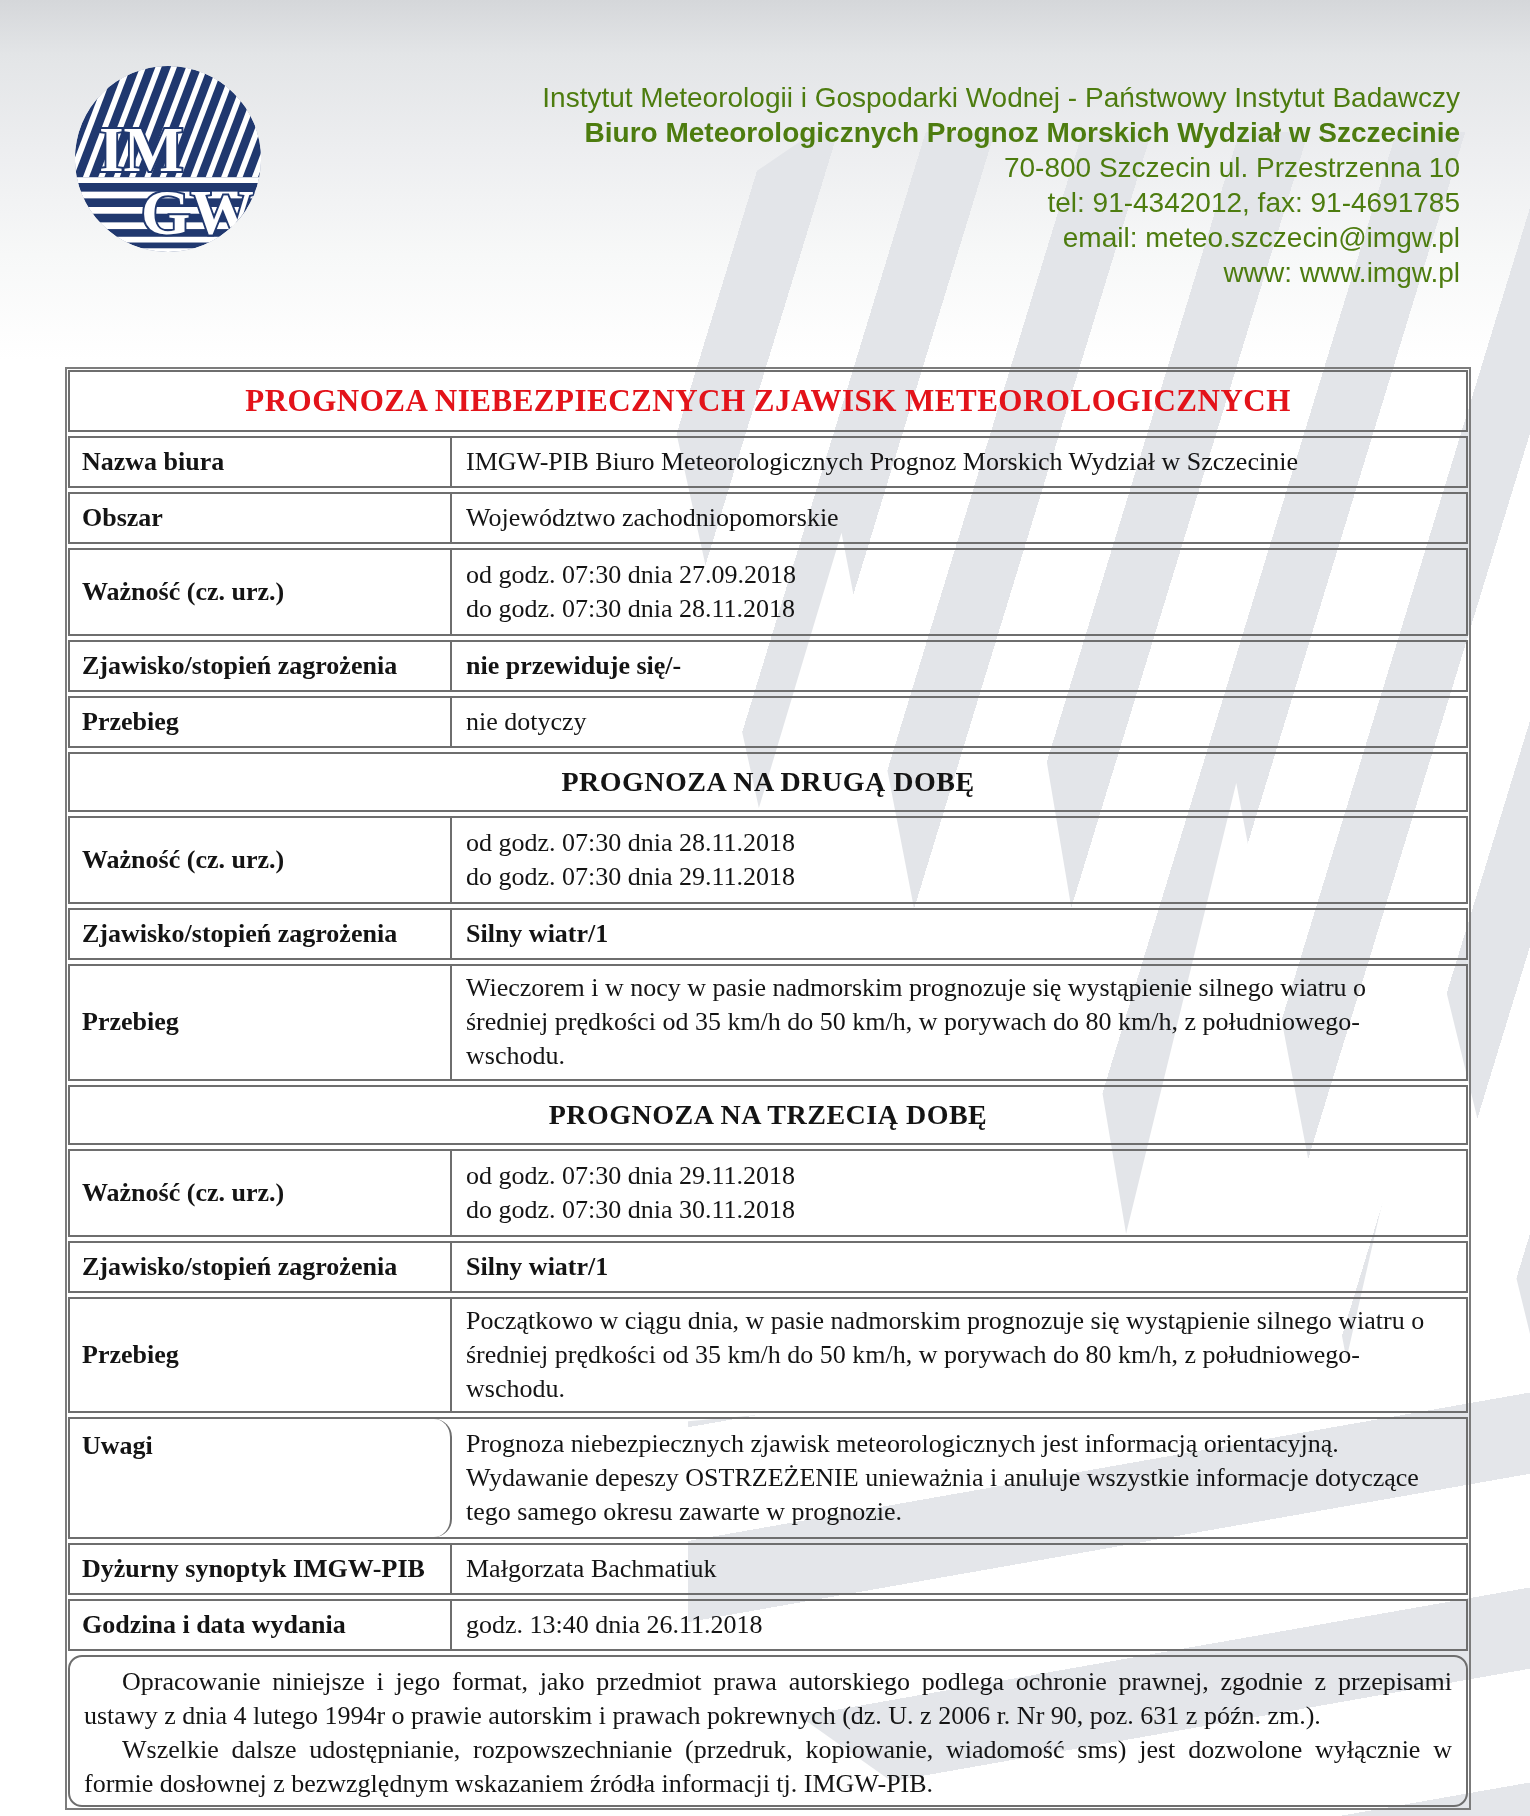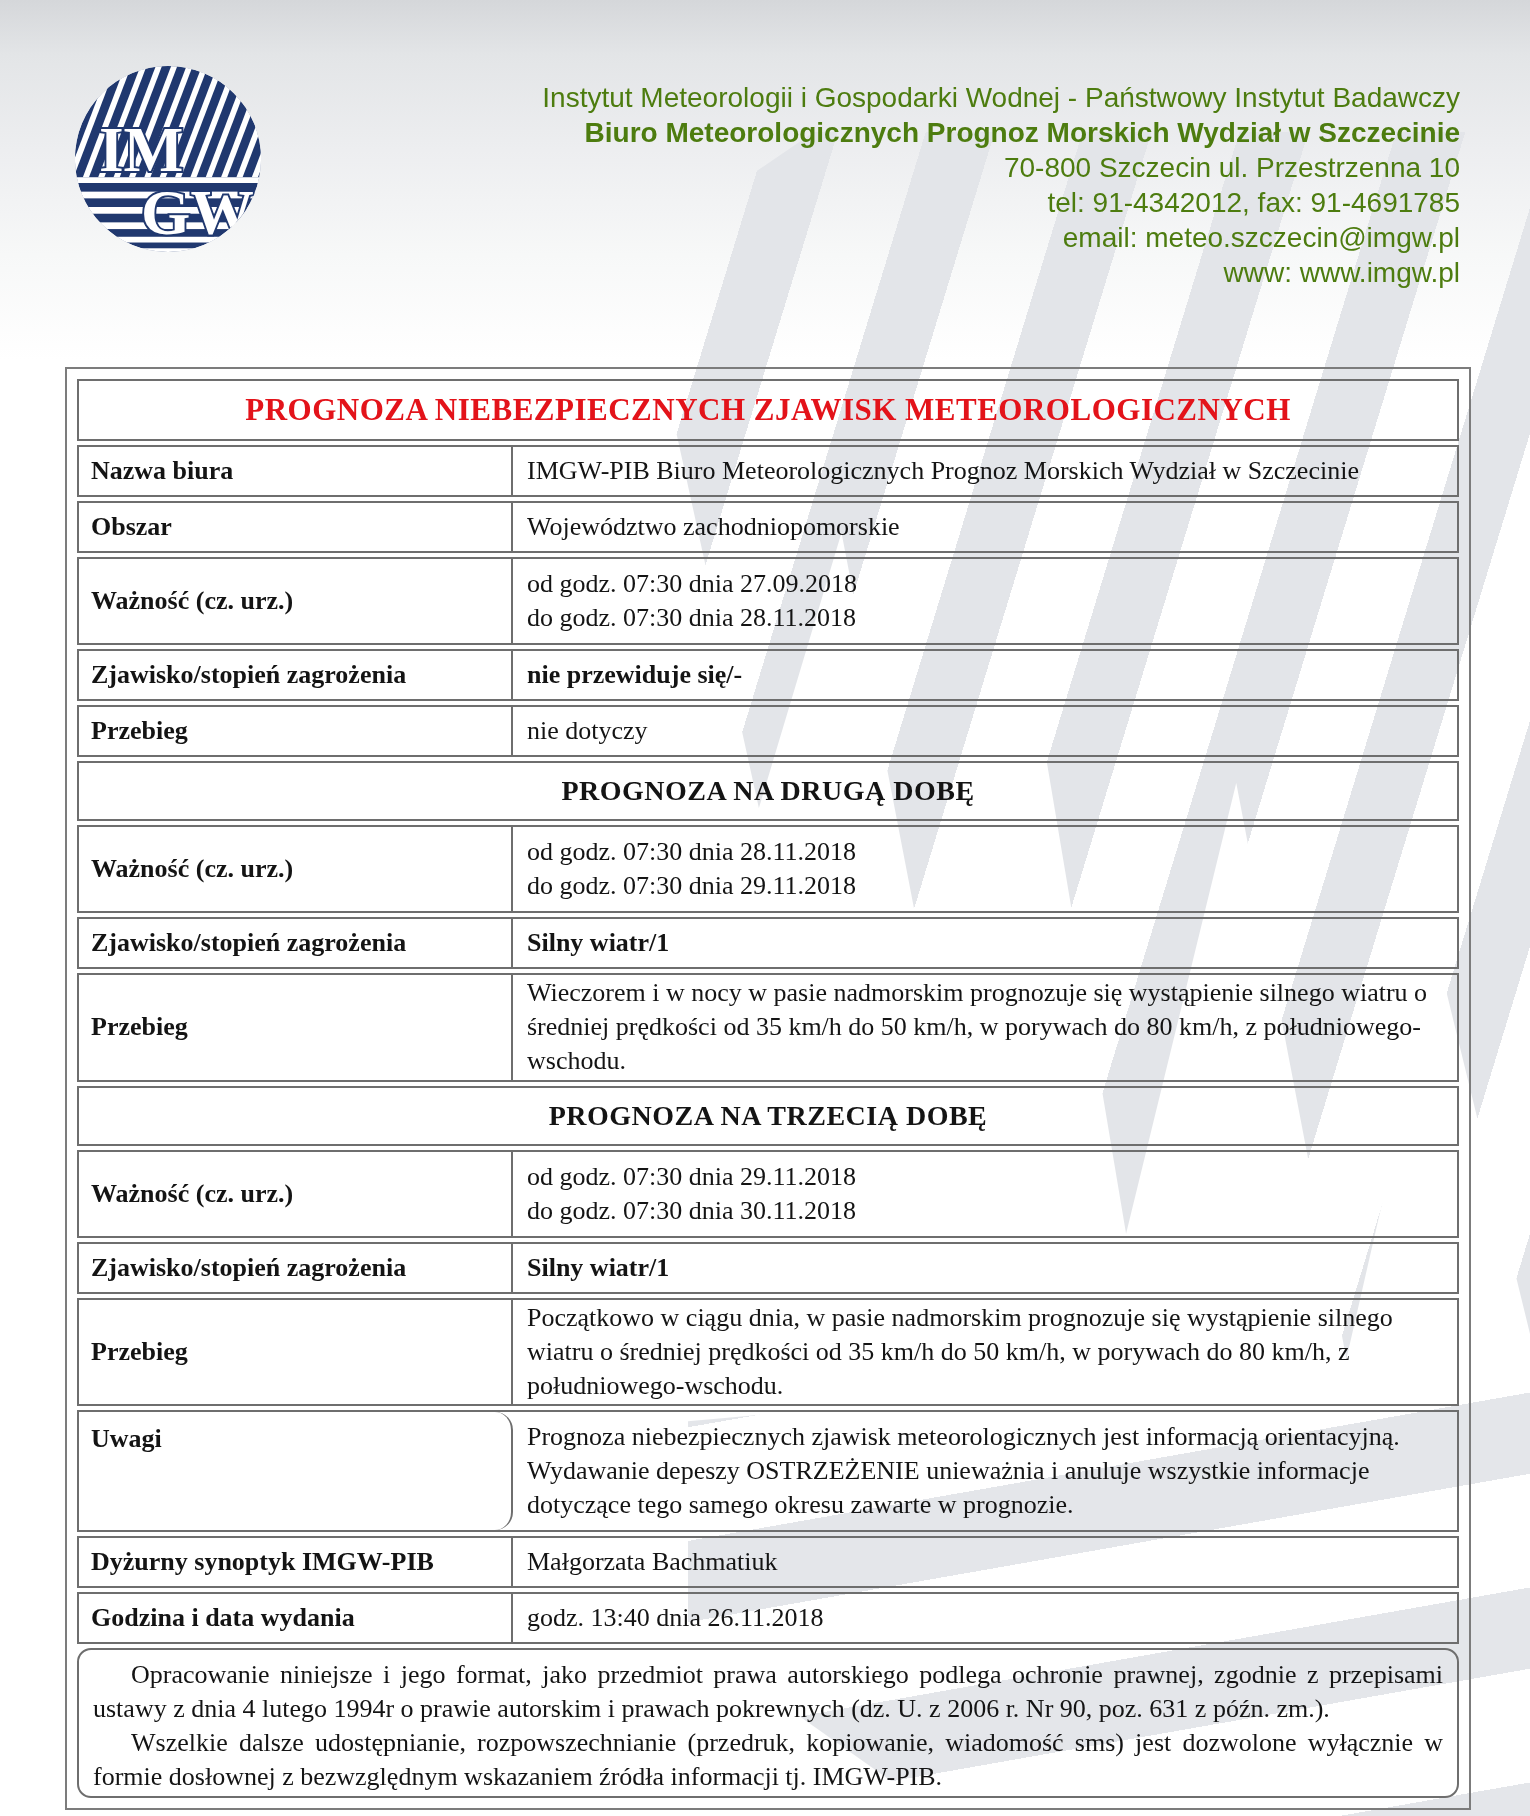--- a/index.html
+++ b/index.html
@@ -44,34 +44,34 @@
     font-size:28px;line-height:35px;
     color:#4d7c0f;
   }
   .org-line{white-space:nowrap;}
   .org-line.bold{font-weight:700;}
 
   
   .doc-table{
     position:absolute;left:65px;top:367px;width:1406px;height:1443px;
     border:2px solid #7c7c7c;
-    padding:10px;
+    padding:1px;
     display:flex;flex-direction:column;gap:4px;
     background:transparent;
     color:#141414;
     font-size:26px;line-height:34px;
   }
   .t-row{
     border:2px solid #6e6e6e;
     display:flex;align-items:stretch;
     min-height:52px;
     background:transparent;
   }
   .t-row .cell-label{
-    width:434px;flex:none;
+    width:382px;flex:none;
     border-right:2px solid #6e6e6e;
     padding:7px 10px 7px 12px;
     font-weight:700;
     display:flex;align-items:center;
   }
   .t-row .cell-value{
     flex:1;padding:7px 12px 7px 14px;
     display:flex;flex-direction:column;justify-content:center;
   }
   .t-row .cell-value.vbold{font-weight:700;}

